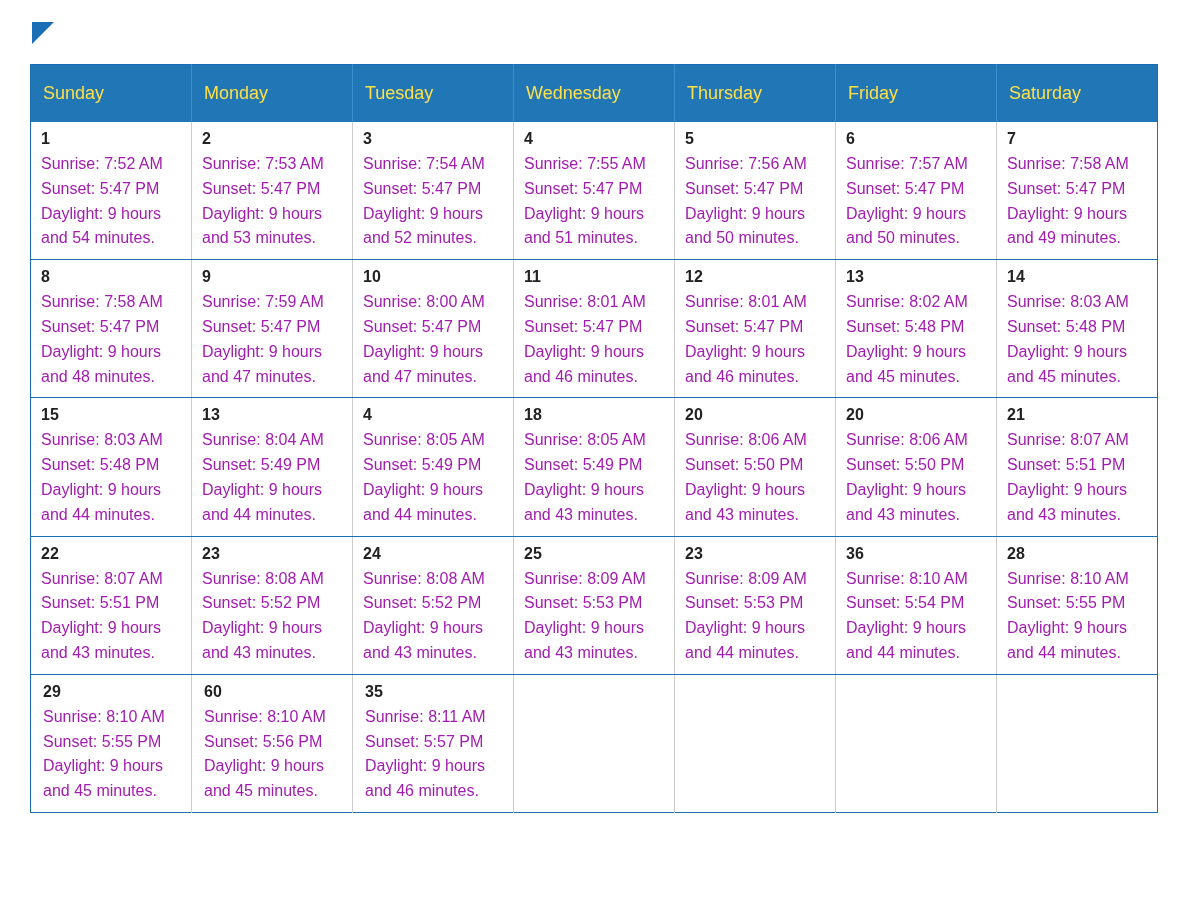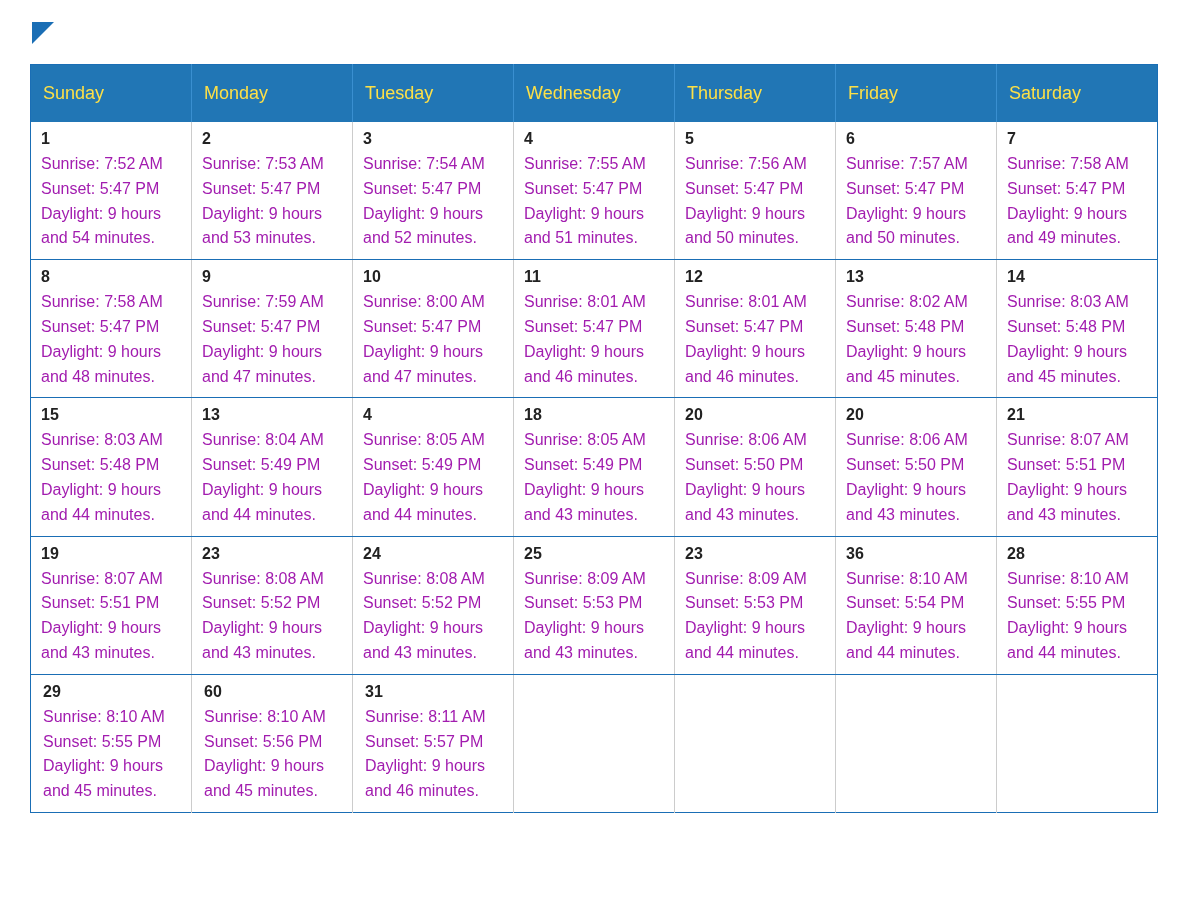--- a/index.html
+++ b/index.html
@@ -187,41 +187,41 @@
         <td><span class="day-number">18</span>
         <span class="day-info">Sunrise: 8:05 AM<br>Sunset: 5:49 PM<br>Daylight: 9 hours<br>and 43 minutes.</span></td>
         <td><span class="day-number">20</span>
         <span class="day-info">Sunrise: 8:06 AM<br>Sunset: 5:50 PM<br>Daylight: 9 hours<br>and 43 minutes.</span></td>
         <td><span class="day-number">20</span>
         <span class="day-info">Sunrise: 8:06 AM<br>Sunset: 5:50 PM<br>Daylight: 9 hours<br>and 43 minutes.</span></td>
         <td><span class="day-number">21</span>
         <span class="day-info">Sunrise: 8:07 AM<br>Sunset: 5:51 PM<br>Daylight: 9 hours<br>and 43 minutes.</span></td>
       </tr>
       <tr>
-        <td><span class="day-number">19</span>
+        <td><span class="day-number">22</span>
         <span class="day-info">Sunrise: 8:07 AM<br>Sunset: 5:51 PM<br>Daylight: 9 hours<br>and 43 minutes.</span></td>
         <td><span class="day-number">23</span>
         <span class="day-info">Sunrise: 8:08 AM<br>Sunset: 5:52 PM<br>Daylight: 9 hours<br>and 43 minutes.</span></td>
         <td><span class="day-number">24</span>
         <span class="day-info">Sunrise: 8:08 AM<br>Sunset: 5:52 PM<br>Daylight: 9 hours<br>and 43 minutes.</span></td>
         <td><span class="day-number">25</span>
         <span class="day-info">Sunrise: 8:09 AM<br>Sunset: 5:53 PM<br>Daylight: 9 hours<br>and 43 minutes.</span></td>
         <td><span class="day-number">23</span>
         <span class="day-info">Sunrise: 8:09 AM<br>Sunset: 5:53 PM<br>Daylight: 9 hours<br>and 44 minutes.</span></td>
         <td><span class="day-number">36</span>
         <span class="day-info">Sunrise: 8:10 AM<br>Sunset: 5:54 PM<br>Daylight: 9 hours<br>and 44 minutes.</span></td>
         <td><span class="day-number">28</span>
         <span class="day-info">Sunrise: 8:10 AM<br>Sunset: 5:55 PM<br>Daylight: 9 hours<br>and 44 minutes.</span></td>
       </tr>
       <tr>
         <td><span class="day-number">29</span>
         <span class="day-info">Sunrise: 8:10 AM<br>Sunset: 5:55 PM<br>Daylight: 9 hours<br>and 45 minutes.</span></td>
         <td><span class="day-number">60</span>
         <span class="day-info">Sunrise: 8:10 AM<br>Sunset: 5:56 PM<br>Daylight: 9 hours<br>and 45 minutes.</span></td>
-        <td><span class="day-number">31</span>
+        <td><span class="day-number">35</span>
         <span class="day-info">Sunrise: 8:11 AM<br>Sunset: 5:57 PM<br>Daylight: 9 hours<br>and 46 minutes.</span></td>
         <td class="empty-cell"></td>
         <td class="empty-cell"></td>
         <td class="empty-cell"></td>
         <td class="empty-cell"></td>
       </tr>
     </tbody>
 </table>
 
 </body></html>

